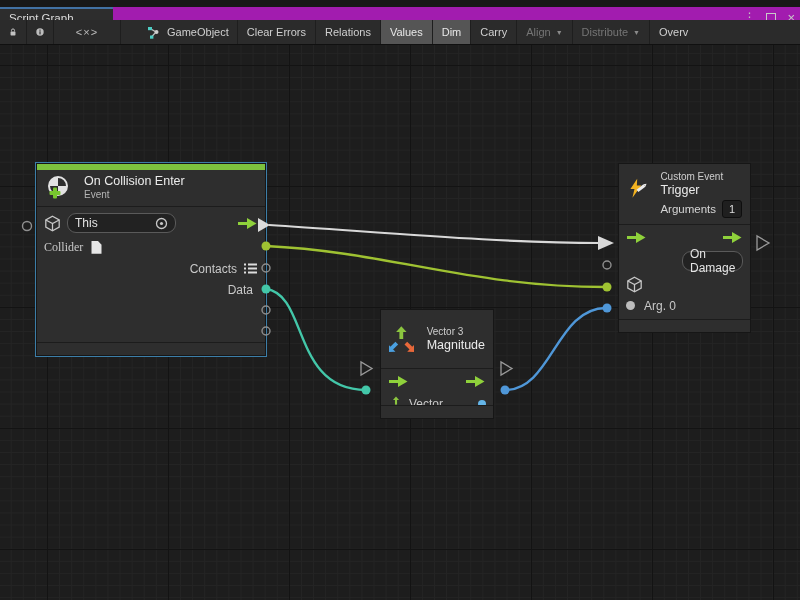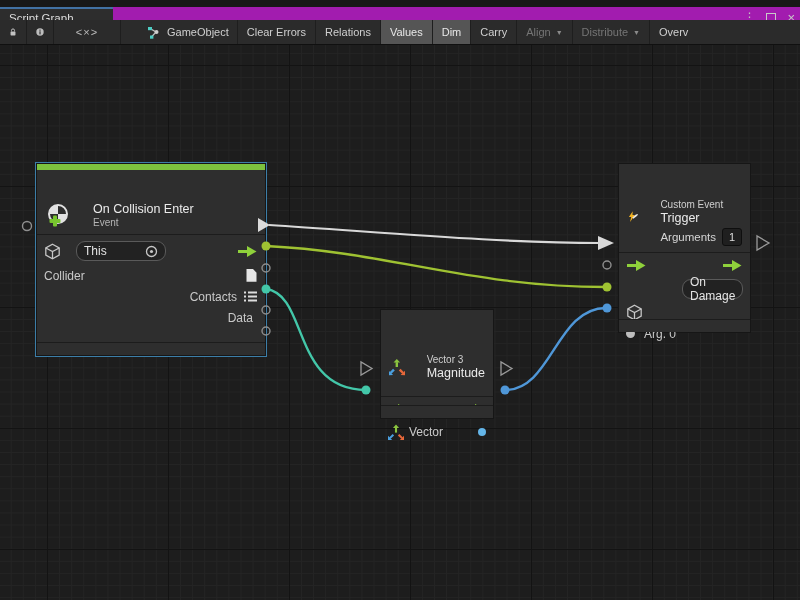--- a/index.html
+++ b/index.html
@@ -53,21 +53,21 @@
     background-size: 121px 121px, 121px 121px, 12.1px 12.1px, 12.1px 12.1px;
     background-position: 47px 20px, 47px 20px, 47px 20px, 47px 20px;
   }
 
   .wires { position:absolute; top:44px; left:0; width:800px; height:556px; pointer-events:none; z-index:5; }
 
   
   .node { position:absolute; background:#2e2e2e; border:1px solid #161616; z-index:3; }
   .node.selected { outline:1px solid #3c7ea8; }
   .accent { height:6px; background:#7cc23e; }
-  .nhead { display:flex; align-items:center; gap:22px; padding:4px 8px 5px 7px; border-bottom:1px solid #1c1c1c;margin-top:28px; }
+  .nhead { display:flex; align-items:center; gap:13px; padding:4px 8px 5px 7px; border-bottom:1px solid #1c1c1c; }
   .nhead .titles { display:flex; flex-direction:column; justify-content:center; }
   .ntitle { font-size:12.5px; color:#ebebeb; line-height:15px; white-space:nowrap; }
   .nsub { font-size:10px; color:#b5b5b5; line-height:12px; }
   .ncat { font-size:10px; color:#cfcfcf; line-height:13px; white-space:nowrap; }
   .nfoot { border-top:1px solid #1c1c1c; height:13px; background:#2e2e2e; }
   .row { display:flex; align-items:center; padding:0 7px; font-size:12px; color:#c9c9c9; }
   .row .grow { flex:1; }
   .row .plabel { white-space:nowrap; }
   .field {
     background:#222222; border:1px solid #5a5a5a; border-radius:9px;
@@ -168,36 +168,36 @@
       <div class="ntitle">On Collision Enter</div>
       <div class="nsub">Event</div>
     </div>
   </div>
 
   <div class="row" style="height:28px; margin-top:2px;">
     <svg width="17" height="17" viewBox="0 0 16 16" style="margin-right:6px;">
       <path d="M8 1.2 L14.3 4.7 V11.3 L8 14.8 L1.7 11.3 V4.7 Z" stroke="#c7c7c7" stroke-width="1.2" fill="none"></path>
       <path d="M1.7 4.7 L8 8 L14.3 4.7 M8 8 V14.8" stroke="#c7c7c7" stroke-width="1.2" fill="none"></path>
     </svg>
-    <div class="field" style="width:90px;margin-left:9px;">
+    <div class="field" style="width:109px;">
       <span>This</span>
       <span class="grow"></span>
       <svg width="13" height="13" viewBox="0 0 13 13">
         <circle cx="6.5" cy="6.5" r="5" stroke="#c7c7c7" stroke-width="1.3" fill="none"></circle>
         <circle cx="6.5" cy="6.5" r="1.6" fill="#c7c7c7"></circle>
       </svg>
     </div>
     <span class="grow"></span>
     <svg class="flow-arrow" width="21" height="13" viewBox="0 0 21 13">
       <rect x="1" y="5" width="10" height="3" fill="#8fd13b"></rect>
       <polygon points="10,1 19.5,6.5 10,12" fill="#8fd13b"></polygon>
     </svg>
   </div>
 
-  <div class="row" style="height:21px; justify-content:space-between;">
+  <div class="row" style="height:21px; justify-content:flex-start;font-family:Liberation Serif, serif;">
     <span class="plabel">Collider</span>
     <svg width="14" height="15" viewBox="0 0 14 15" style="margin-left:6px;">
       <path d="M2.5 1 h6.5 l3.5 3.8 v9 h-10 z" fill="#e6e6e6"></path>
     </svg>
   </div>
 
   <div class="row" style="height:21px; justify-content:flex-end;">
     <span class="plabel">Contacts</span>
     <svg width="15" height="13" viewBox="0 0 15 13" style="margin-left:6px;">
       <rect x="1" y="1.5" width="2" height="2" fill="#dddddd"></rect>

